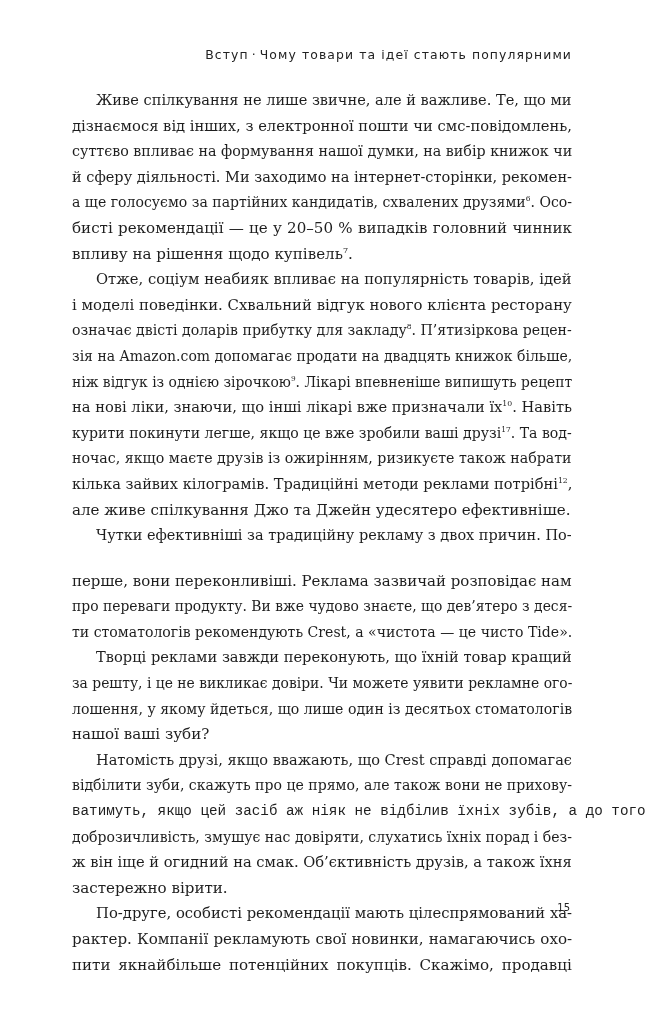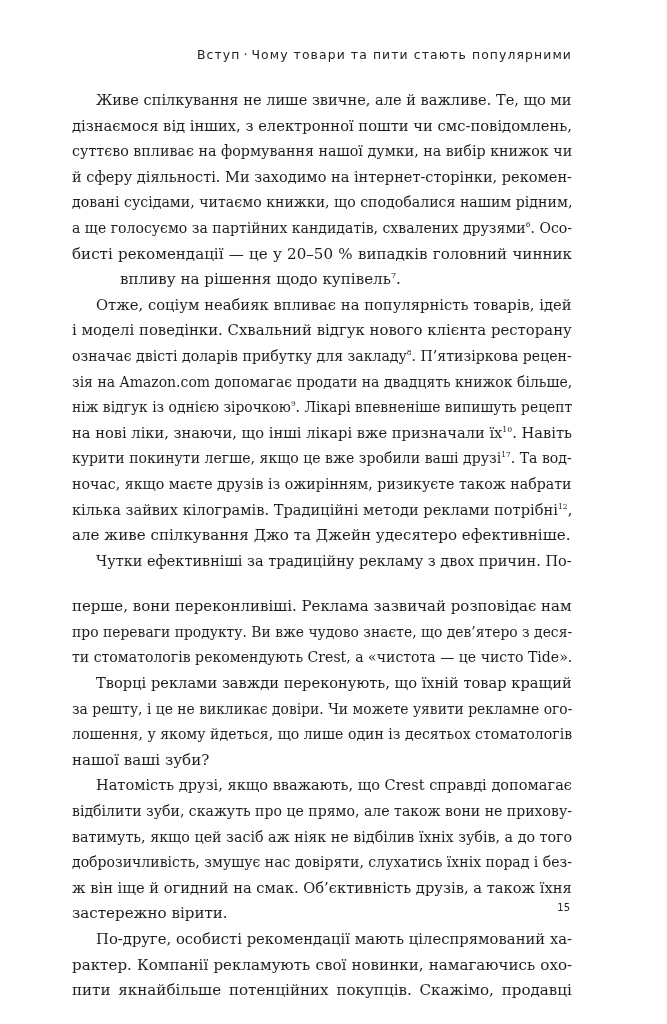--- a/index.html
+++ b/index.html
@@ -63,33 +63,32 @@
       text-align: right;
       font-family: "DejaVu Sans", sans-serif;
       font-size: 10px;
       color: #222;
     }
   </style>
 </head>
 <body>
 
 <div class="running-head">
-  <span>Вступ</span><span class="sep">·</span><span>Чому товари та пити стають популярними</span>
+  <span>Вступ</span><span class="sep">·</span><span>Чому товари та ідеї стають популярними</span>
 </div>
 
 <div class="text-block" id="text-block">
     <div>
       <span class="line indent" style="white-space: nowrap;"><span style="display: inline-block; white-space: nowrap; transform-origin: left center; transform: scaleX(0.965517);"><span>Живе спілкування не лише звичне, але й важливе. Те, що ми</span></span></span>
       <span class="line" style="white-space: nowrap;"><span style="display: inline-block; white-space: nowrap; transform-origin: left center; transform: scaleX(0.974659);"><span>дізнаємося від інших, з електронної пошти чи смс-повідомлень,</span></span></span>
       <span class="line" style="white-space: nowrap;"><span style="display: inline-block; white-space: nowrap; transform-origin: left center; transform: scaleX(0.94518);"><span>суттєво впливає на формування нашої думки, на вибір книжок чи</span></span></span>
       <span class="line" style="white-space: nowrap;"><span style="display: inline-block; white-space: nowrap; transform-origin: left center; transform: scaleX(0.961538);"><span>й сферу діяльності. Ми заходимо на інтернет-сторінки, рекомен-</span></span></span>
-      <span class="line" style="white-space: nowrap;"><span style="display: inline-block; white-space: nowrap; transform-origin: left center; transform: scaleX(0.93633);"><span>довані сусідами, читаємо книжки, що сподобалися нашим рідним,</span></span></span>
       <span class="line" style="white-space: nowrap;"><span style="display: inline-block; white-space: nowrap; transform-origin: left center; transform: scaleX(0.931099);"><span>а ще голосуємо за партійних кандидатів, схвалених друзями</span><sup>6</sup><span>. Осо-</span></span></span>
       <span class="line" style="white-space: nowrap;"><span style="display: inline-block; white-space: nowrap; transform-origin: left center; word-spacing: 0.444444px;"><span>бисті рекомендації — це у 20–50 % випадків головний чинник</span></span></span>
-      <span class="line last" style="white-space: nowrap;"><span style="display: inline-block; white-space: nowrap; transform-origin: left center; margin-left: 48px;"><span>впливу на рішення щодо купівель</span><sup>7</sup><span>.</span></span></span>
+      <span class="line last" style="white-space: nowrap;"><span style="display: inline-block; white-space: nowrap; transform-origin: left center;"><span>впливу на рішення щодо купівель</span><sup>7</sup><span>.</span></span></span>
     </div>
     <div>
       <span class="line indent" style="white-space: nowrap;"><span style="display: inline-block; white-space: nowrap; transform-origin: left center; transform: scaleX(0.977413);"><span>Отже, соціум неабияк впливає на популярність товарів, ідей</span></span></span>
       <span class="line" style="white-space: nowrap;"><span style="display: inline-block; white-space: nowrap; transform-origin: left center; transform: scaleX(0.986193);"><span>і моделі поведінки. Схвальний відгук нового клієнта ресторану</span></span></span>
       <span class="line" style="white-space: nowrap;"><span style="display: inline-block; white-space: nowrap; transform-origin: left center; transform: scaleX(0.934579);"><span>означає двісті доларів прибутку для закладу</span><sup>8</sup><span>. П’ятизіркова рецен-</span></span></span>
       <span class="line" style="white-space: nowrap;"><span style="display: inline-block; white-space: nowrap; transform-origin: left center; transform: scaleX(0.927644);"><span>зія на Amazon.com допомагає продати на двадцять книжок більше,</span></span></span>
       <span class="line" style="white-space: nowrap;"><span style="display: inline-block; white-space: nowrap; transform-origin: left center; transform: scaleX(0.919118);"><span>ніж відгук із однією зірочкою</span><sup>9</sup><span>. Лікарі впевненіше випишуть рецепт</span></span></span>
       <span class="line" style="white-space: nowrap;"><span style="display: inline-block; white-space: nowrap; transform-origin: left center; transform: scaleX(0.970874);"><span>на нові ліки, знаючи, що інші лікарі вже призначали їх</span><sup>10</sup><span>. Навіть</span></span></span>
       <span class="line" style="white-space: nowrap;"><span style="display: inline-block; white-space: nowrap; transform-origin: left center; transform: scaleX(0.932836);"><span>курити покинути легше, якщо це вже зробили ваші друзі</span><sup>17</sup><span>. Та вод-</span></span></span>
       <span class="line" style="white-space: nowrap;"><span style="display: inline-block; white-space: nowrap; transform-origin: left center; transform: scaleX(0.93985);"><span>ночас, якщо маєте друзів із ожирінням, ризикуєте також набрати</span></span></span>
@@ -104,21 +103,21 @@
     </div>
     <div>
       <span class="line indent" style="white-space: nowrap;"><span style="display: inline-block; white-space: nowrap; transform-origin: left center; transform: scaleX(0.96945);"><span>Творці реклами завжди переконують, що їхній товар кращий</span></span></span>
       <span class="line" style="white-space: nowrap;"><span style="display: inline-block; white-space: nowrap; transform-origin: left center; transform: scaleX(0.919118);"><span>за решту, і це не викликає довіри. Чи можете уявити рекламне ого-</span></span></span>
       <span class="line" style="white-space: nowrap;"><span style="display: inline-block; white-space: nowrap; transform-origin: left center; transform: scaleX(0.932836);"><span>лошення, у якому йдеться, що лише один із десятьох стоматологів</span></span></span>
       <span class="line last" style="white-space: nowrap;"><span style="display: inline-block; white-space: nowrap; transform-origin: left center;"><span>нашої ваші зуби?</span></span></span>
     </div>
     <div>
       <span class="line indent" style="white-space: nowrap;"><span style="display: inline-block; white-space: nowrap; transform-origin: left center; transform: scaleX(0.963563);"><span>Натомість друзі, якщо вважають, що Crest справді допомагає</span></span></span>
       <span class="line" style="white-space: nowrap;"><span style="display: inline-block; white-space: nowrap; transform-origin: left center; transform: scaleX(0.932836);"><span>відбілити зуби, скажуть про це прямо, але також вони не прихову-</span></span></span>
-      <span class="line" style="white-space: nowrap;"><span style="display: inline-block; white-space: nowrap; transform-origin: left center; transform: scaleX(0.94518);"><span>ватимуть, якщо цей засіб аж ніяк не відбілив їхніх зубів, а до того</span></span></span>
+      <span class="line" style="white-space: nowrap; font-family: Liberation Mono, monospace;"><span style="display: inline-block; white-space: nowrap; transform-origin: left center; transform: scaleX(0.94518);"><span>ватимуть, якщо цей засіб аж ніяк не відбілив їхніх зубів, а до того</span></span></span>
       <span class="line" style="white-space: nowrap;"><span style="display: inline-block; white-space: nowrap; transform-origin: left center; transform: scaleX(0.931099);"><span>доброзичливість, змушує нас довіряти, слухатись їхніх порад і без-</span></span></span>
       <span class="line" style="white-space: nowrap;"><span style="display: inline-block; white-space: nowrap; transform-origin: left center; transform: scaleX(0.972763);"><span>ж він іще й огидний на смак. Об’єктивність друзів, а також їхня</span></span></span>
       <span class="line last" style="white-space: nowrap;"><span style="display: inline-block; white-space: nowrap; transform-origin: left center;"><span>застережно вірити.</span></span></span>
     </div>
     <div>
       <span class="line indent" style="white-space: nowrap;"><span style="display: inline-block; white-space: nowrap; transform-origin: left center; transform: scaleX(0.979424);"><span>По-друге, особисті рекомендації мають цілеспрямований ха-</span></span></span>
       <span class="line" style="white-space: nowrap;"><span style="display: inline-block; white-space: nowrap; transform-origin: left center; word-spacing: 0.333333px;"><span>рактер. Компанії рекламують свої новинки, намагаючись охо-</span></span></span>
       <span class="line" style="white-space: nowrap;"><span style="display: inline-block; white-space: nowrap; transform-origin: left center; word-spacing: 3px;"><span>пити якнайбільше потенційних покупців. Скажімо, продавці</span></span></span>
     </div>
   </div>

